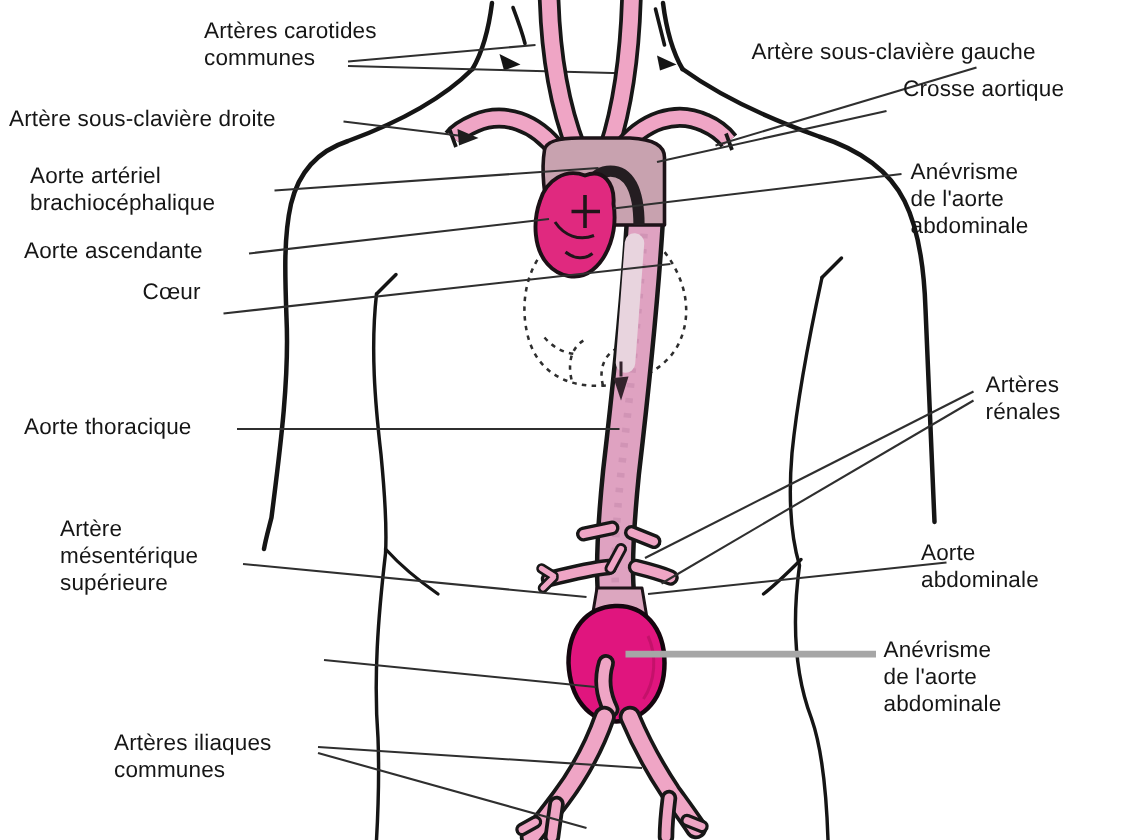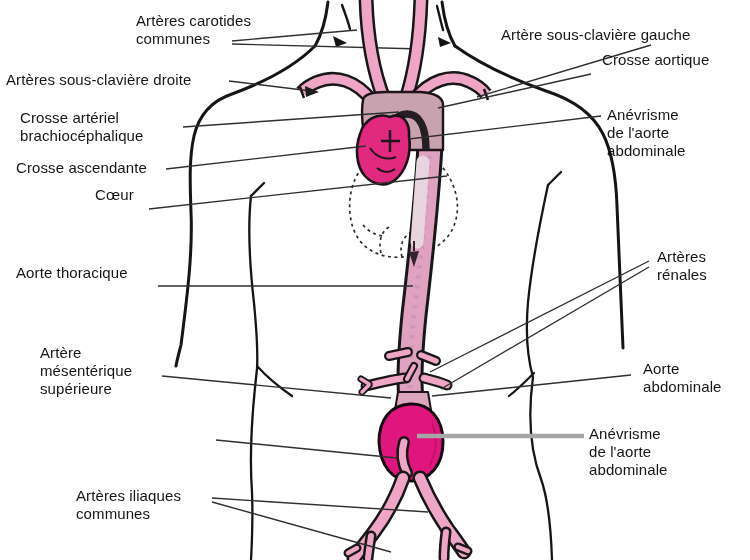--- a/index.html
+++ b/index.html
@@ -159,62 +159,62 @@
   <div class="label" style="left:136px;top:12px">
     <span>Artères carotides</span>
     <span>communes</span>
   </div>
 
   <div class="label" style="left:501px;top:26px">
     <span>Artère sous-clavière gauche</span>
   </div>
 
   <div class="label" style="left:6px;top:71px">
-    <span>Artères sous-clavière droite</span>
+    <span>Artère sous-clavière droite</span>
   </div>
 
   <div class="label" style="left:602px;top:51px">
     <span>Crosse aortique</span>
   </div>
 
   <div class="label" style="left:20px;top:109px">
-    <span>Crosse artériel</span>
+    <span>Aorte artériel</span>
     <span>brachiocéphalique</span>
   </div>
 
   <div class="label" style="left:607px;top:106px">
     <span>Anévrisme</span>
     <span>de l'aorte</span>
     <span>abdominale</span>
   </div>
 
   <div class="label" style="left:16px;top:159px">
-    <span>Crosse ascendante</span>
+    <span>Aorte ascendante</span>
   </div>
 
   <div class="label" style="left:95px;top:186px">
     <span>Cœur</span>
   </div>
 
-  <div class="label" style="left:16px;top:264px">
+  <div class="label" style="left:16px;top:276px">
     <span>Aorte thoracique</span>
   </div>
 
   <div class="label" style="left:657px;top:248px">
     <span>Artères</span>
     <span>rénales</span>
   </div>
 
   <div class="label" style="left:40px;top:344px">
     <span>Artère</span>
     <span>mésentérique</span>
     <span>supérieure</span>
   </div>
 
-  <div class="label" style="left:643px;top:360px">
+  <div class="label" style="left:614px;top:360px">
     <span>Aorte</span>
     <span>abdominale</span>
   </div>
 
 
   <div class="label" style="left:589px;top:425px">
     <span>Anévrisme</span>
     <span>de l'aorte</span>
     <span>abdominale</span>
   </div>

